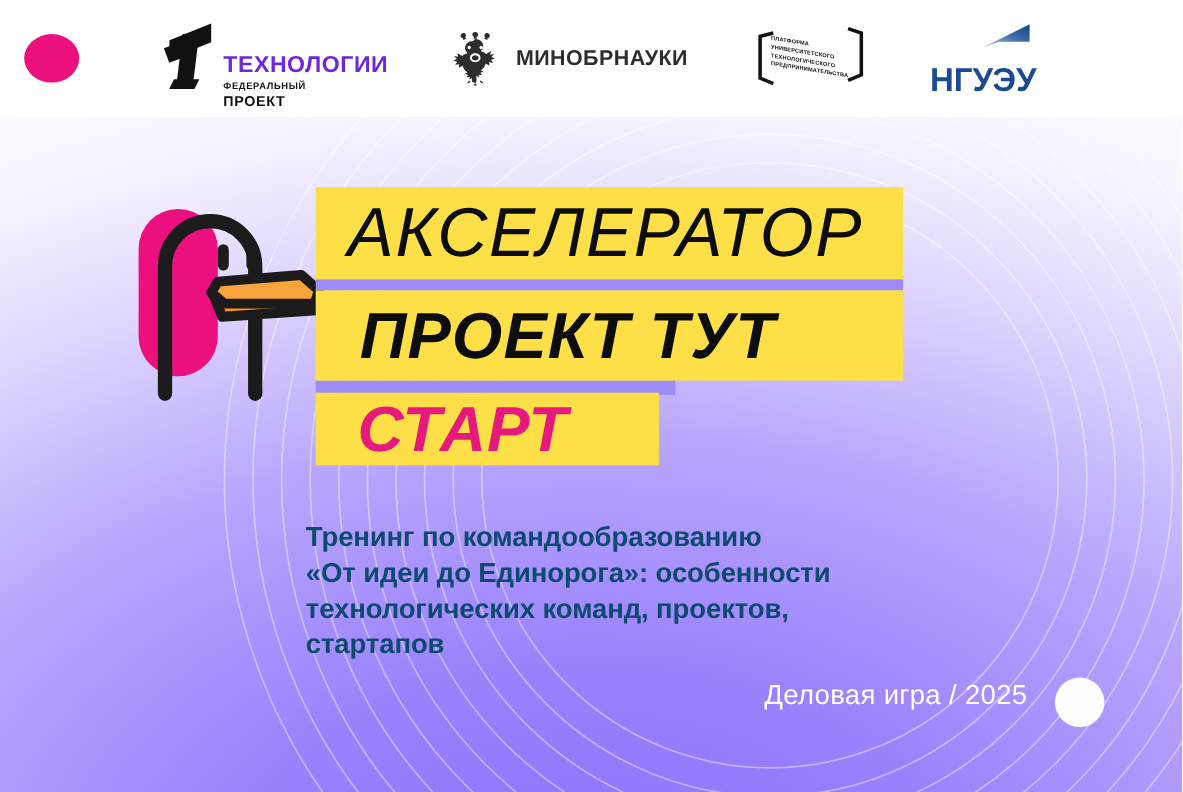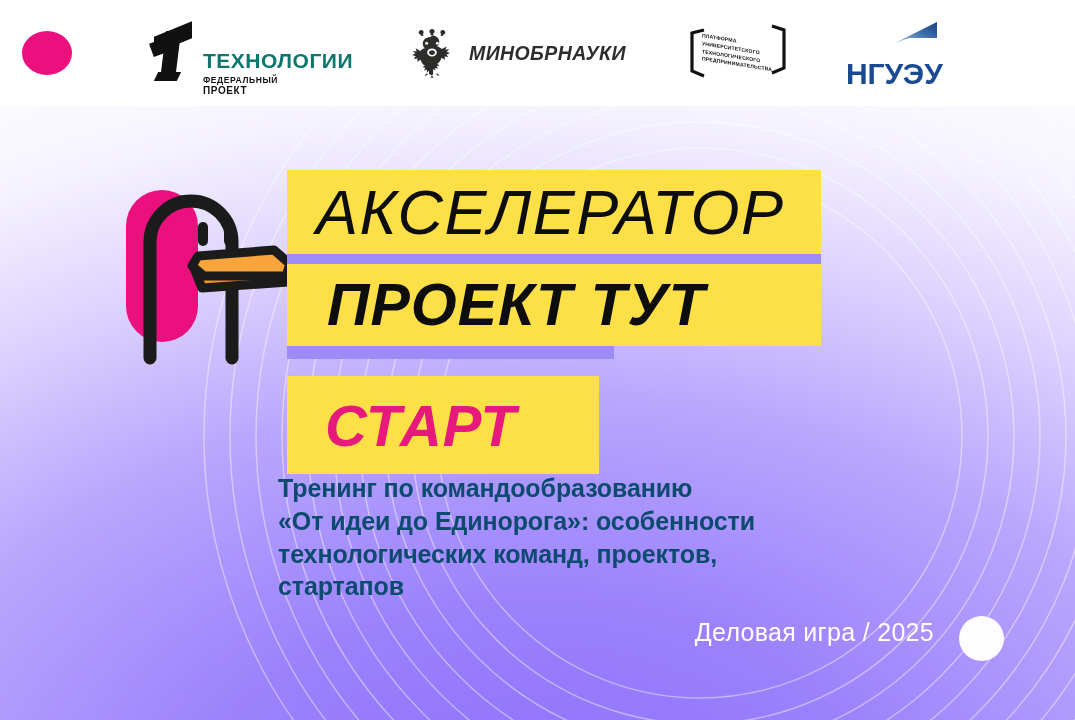--- a/index.html
+++ b/index.html
@@ -35,28 +35,28 @@
   }
   .tech-mark .notch{
     position:absolute;left:3px;top:16px;width:14px;height:14px;background:#111;
     transform:rotate(-20deg);
   }
   .tech-mark .foot{
     position:absolute;left:8px;bottom:0px;width:23px;height:9px;background:#111;
     transform:skewX(-26deg);
   }
   .tech-text{display:flex;flex-direction:column;justify-content:center;line-height:1;}
-  .tech-text .t1{font-size:21px;font-weight:bold;letter-spacing:.5px;color:#0f766e;margin-top:40px;}
+  .tech-text .t1{font-size:21px;font-weight:bold;letter-spacing:.5px;color:#6d28d9;margin-top:40px;}
   .tech-text .t2{font-size:8.5px;font-weight:bold;letter-spacing:.6px;color:#111;margin-top:5px;}
-  .tech-text .t3{font-size:10px;font-weight:bold;letter-spacing:.6px;color:#111;margin-top:2px;}
+  .tech-text .t3{font-size:13px;font-weight:bold;letter-spacing:.6px;color:#111;margin-top:2px;}
 
   
   .mon-logo{margin-left:54px;display:flex;align-items:center;gap:12px;}
   .mon-crest{width:50px;height:58px;}
-  .mon-text{display:flex;flex-direction:row;line-height:1.18;font-style:italic;}
+  .mon-text{display:flex;flex-direction:row;line-height:1.18;}
   .mon-text span{font-size:19.5px;font-weight:bold;letter-spacing:.4px;color:#2d2d2b;}
 
   
   .plat-logo{margin-left:60px;position:relative;width:104px;height:62px;}
   .plat-logo svg{position:absolute;left:0;top:0;}
   .plat-lines{
     position:absolute;left:16px;top:13px;width:74px;height:36px;
     display:flex;flex-direction:column;justify-content:center;gap:1px;
     transform:skewY(9deg);
   }
@@ -84,21 +84,21 @@
   }
   .bar1{left:287px;top:251px;width:534px;height:13px;}
   .bar2{left:287px;top:346px;width:327px;height:13px;}
 
   .tbox{
     position:absolute;background:#fde047;z-index:15;
     display:flex;align-items:center;font-style:italic;
   }
   .tbox1{left:287px;top:170px;width:534px;height:84px;}
   .tbox2{left:287px;top:264px;width:534px;height:82px;}
-  .tbox3{left:287px;top:376px;width:312px;height:98px;}
+  .tbox3{left:287px;top:357px;width:312px;height:66px;}
 
   .t-acc{
     font-size:63px;font-weight:normal;letter-spacing:1.5px;color:#0d0d0d;
     margin-left:29px;font-family:"Liberation Sans","DejaVu Sans",sans-serif;
   }
   .t-biz{
     font-size:59px;font-weight:bold;letter-spacing:1px;color:#0d0d0d;
     margin-left:40px;
   }
   .t-start{

